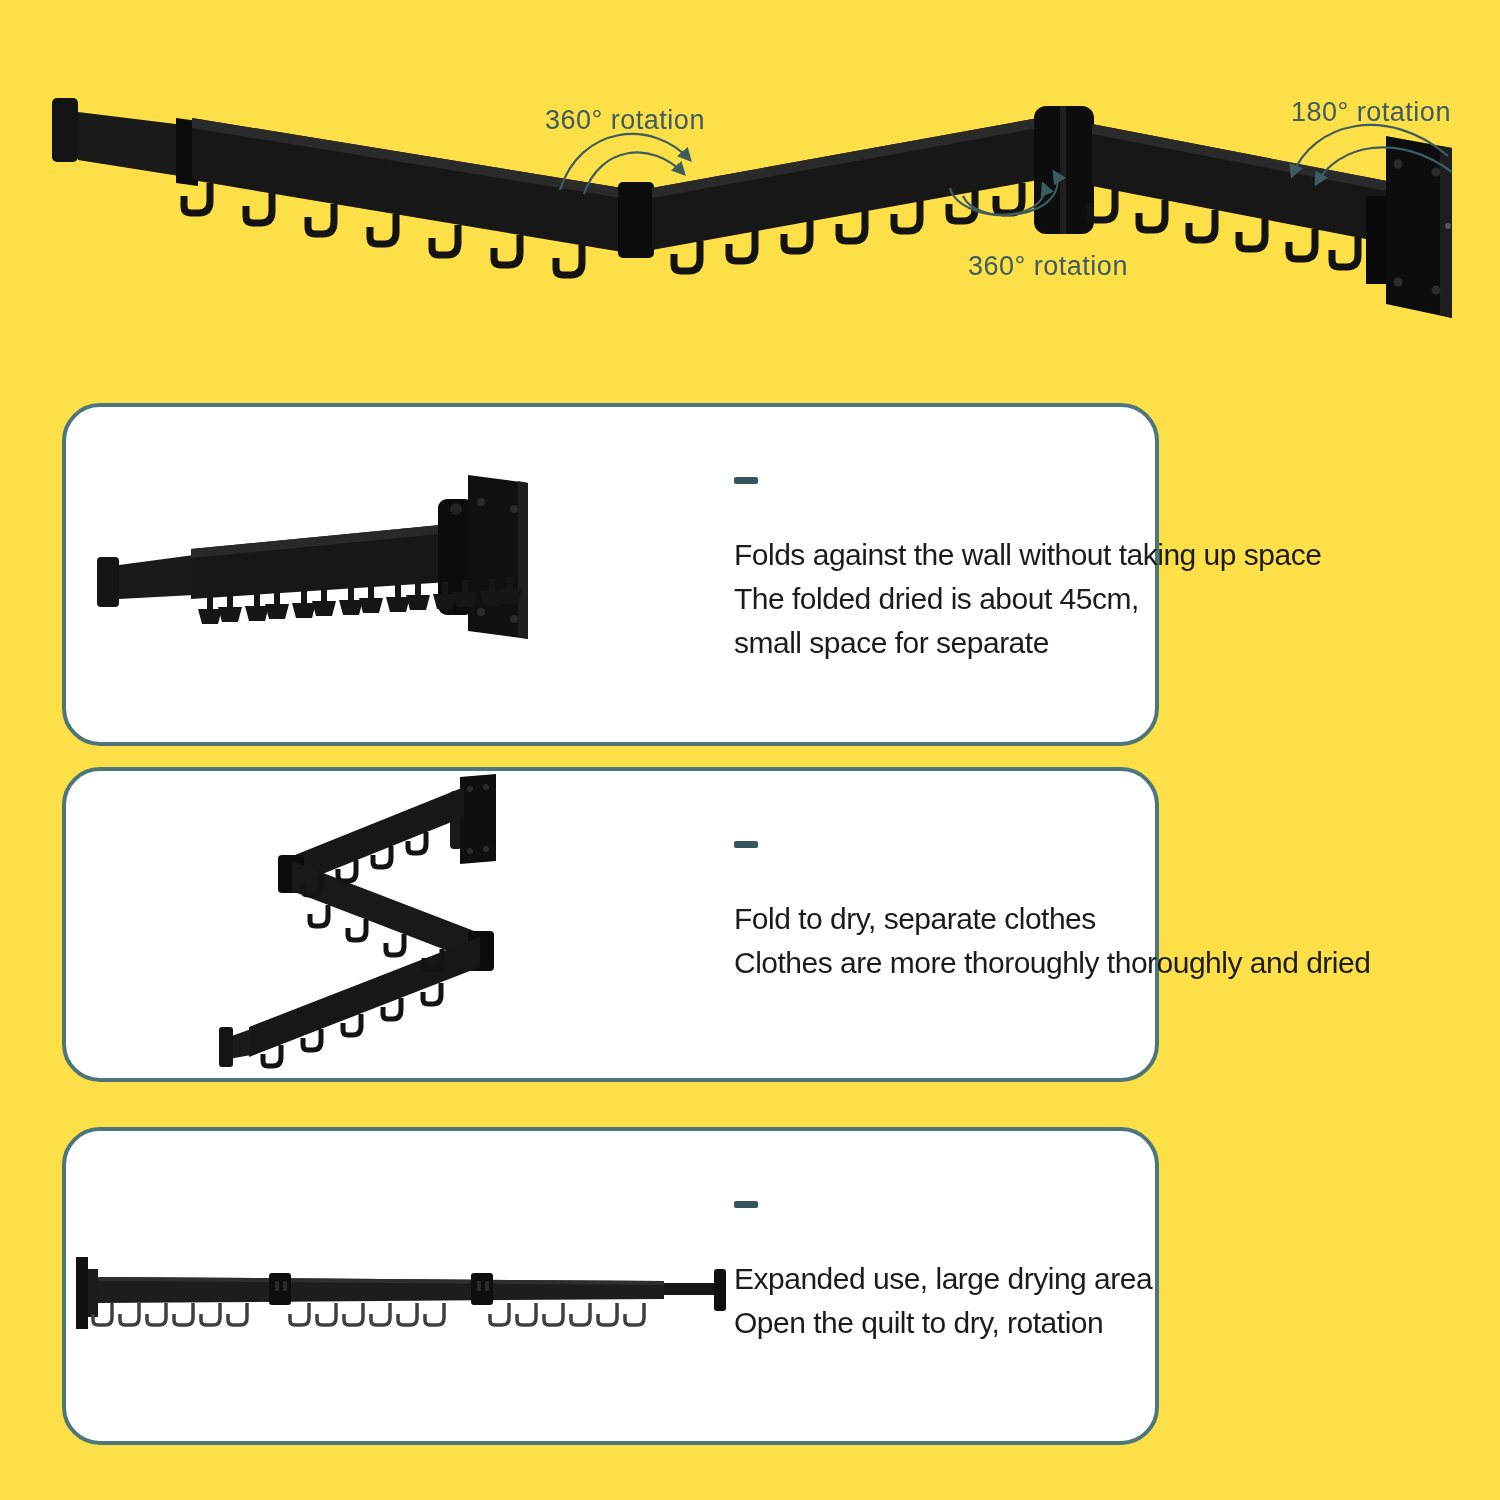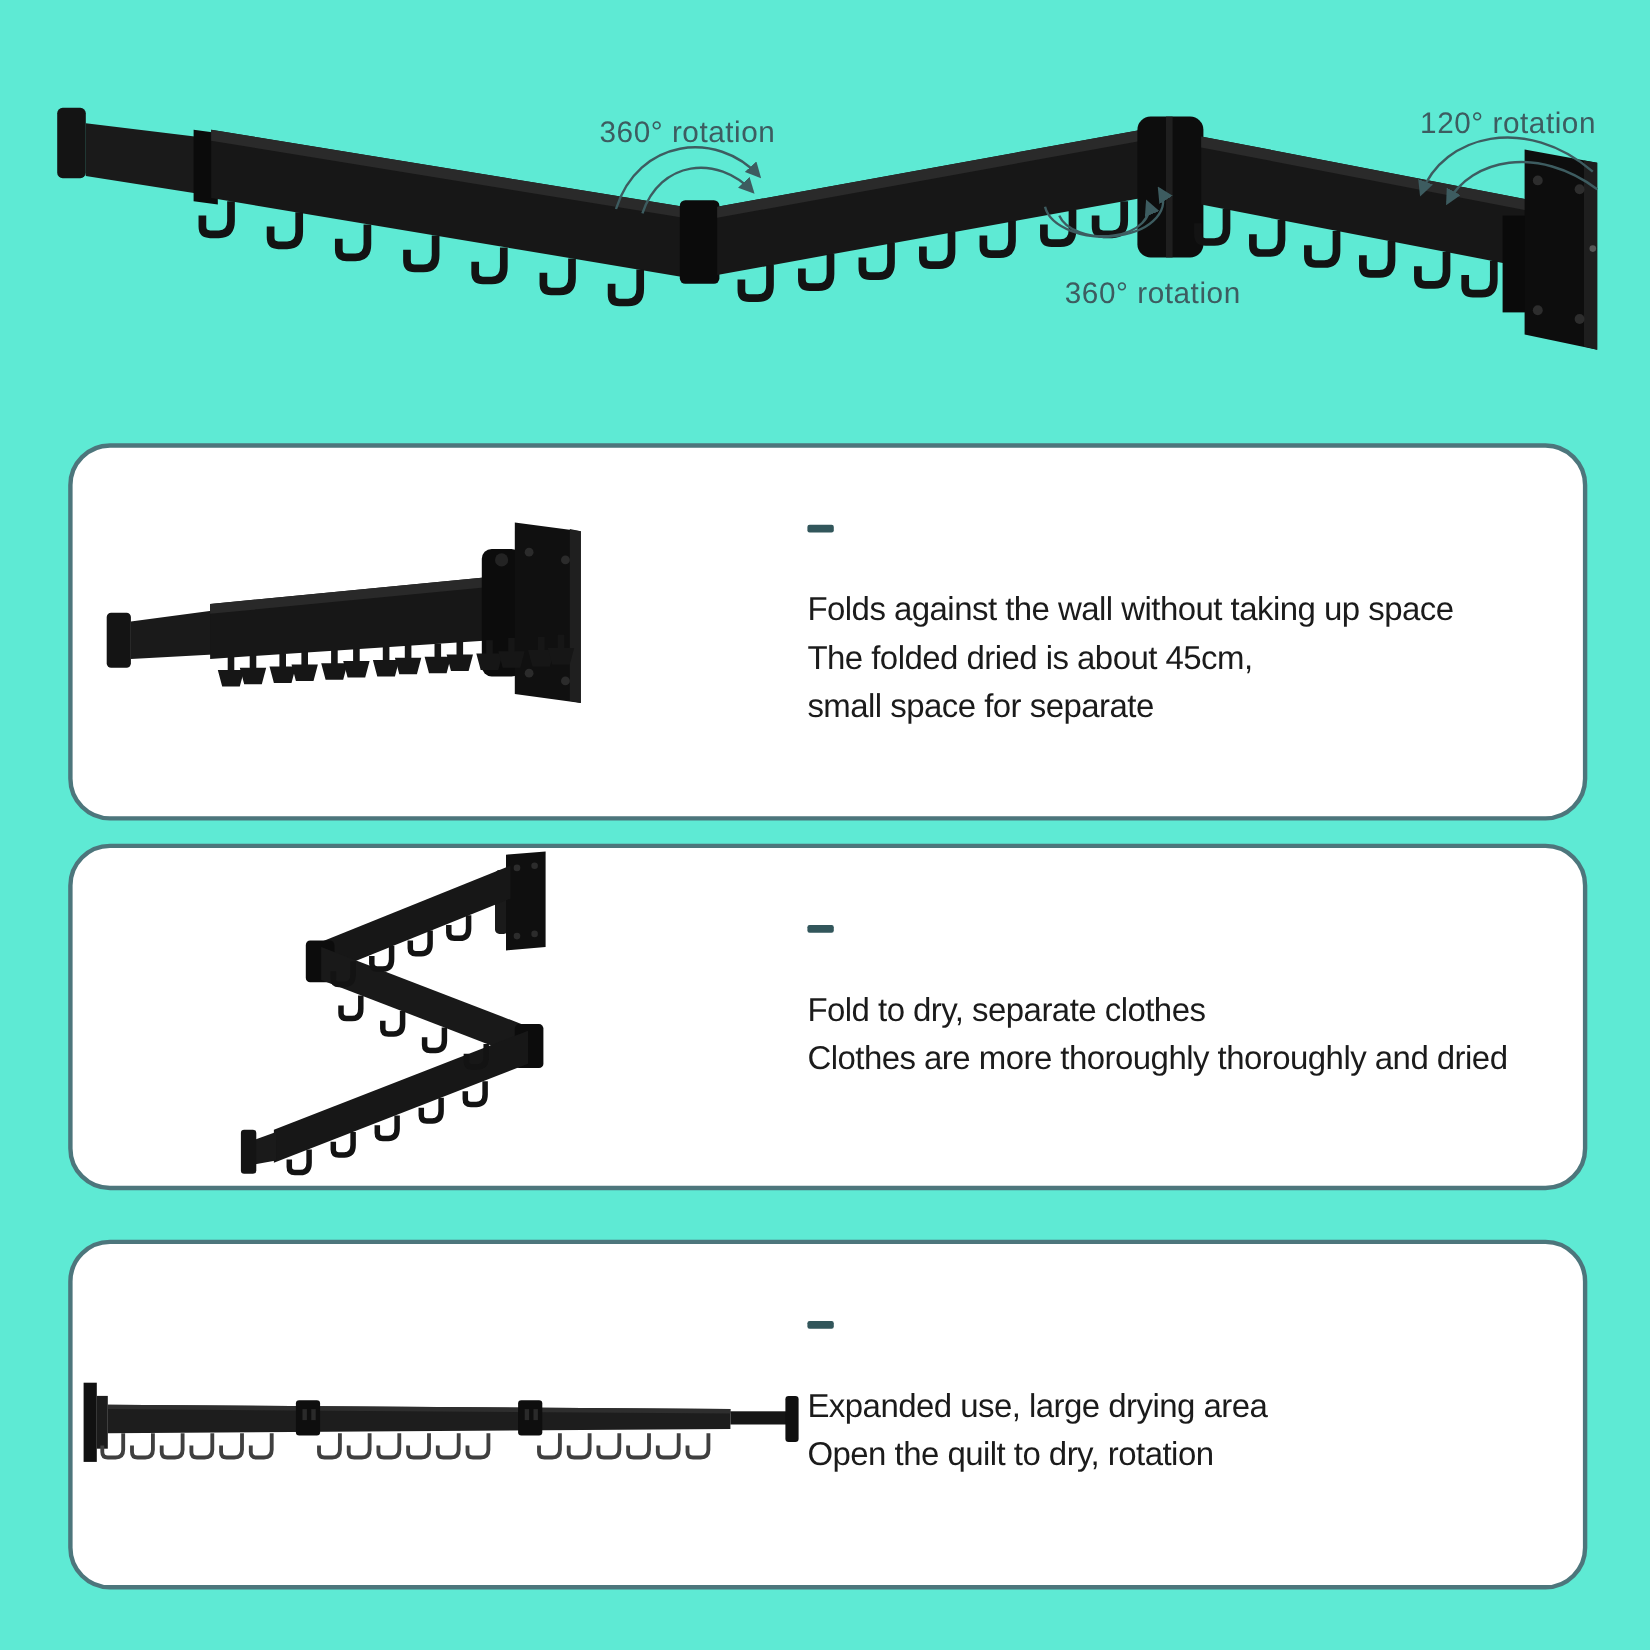--- a/index.html
+++ b/index.html
@@ -1,27 +1,27 @@
 <!DOCTYPE html>
 <html><head>
 <meta charset="utf-8">
 <style>
   html,body{margin:0;padding:0;background:#e9eae8;}
   #canvas{
     position:relative;width:1500px;height:1500px;margin:0 auto;
-    background:#5eead4;overflow:hidden;
+    background:#fde047;overflow:hidden;
     font-family:"Liberation Sans","DejaVu Sans",sans-serif;
   }
   .hero-art{position:absolute;left:0;top:0;}
   .annotation{
     position:absolute;color:#3d5c60;font-size:27px;letter-spacing:.5px;
     white-space:nowrap;
   }
   .feature-card{
-    position:absolute;left:62px;width:1381px;background:#ffffff;
+    position:absolute;left:62px;width:1097px;background:#ffffff;
     border:4px solid #4d767c;border-radius:38px;box-sizing:border-box;
   }
   .card-art{position:absolute;left:0;top:0;}
   .feature-copy{position:absolute;left:668px;top:70px;}
   .accent-dash{
     width:24px;height:7px;background:#32565b;border-radius:2px;
     margin-bottom:49px;
   }
   .feature-line{
     font-size:30px;line-height:44px;color:#1b1b1b;letter-spacing:-0.5px;
@@ -99,21 +99,21 @@
       <path d="M 1448,156 C 1388,104 1312,122 1292,176" marker-end="url(#arr)"></path>
       <path d="M 1452,172 C 1398,132 1338,144 1316,184" marker-end="url(#arr)"></path>
     </g>
     <g fill="none" stroke="#3d5c60" stroke-width="2.2">
       <path d="M 950,188 A 54,32 0 1 0 1054,172" marker-end="url(#arr)"></path>
       <path d="M 963,196 A 40,24 0 1 0 1043,184" marker-end="url(#arr)"></path>
     </g>
   </svg>
 
   <div class="annotation" style="left:545px;top:105px;">360° rotation</div>
-  <div class="annotation" style="left:1291px;top:97px;">120° rotation</div>
+  <div class="annotation" style="left:1291px;top:97px;">180° rotation</div>
   <div class="annotation" style="left:968px;top:251px;">360° rotation</div>
 
   <div class="feature-card" style="top:403px;height:343px;">
 
     <svg class="card-art" width="600" height="335" viewBox="0 0 600 335">
       <defs>
         <path id="anch" d="M-3 0 H3 V12 H12 L8 27 H-8 L-12 12 H-3 Z"></path>
       </defs>
 
       <rect x="31" y="150" width="22" height="50" rx="4" fill="#141414"></rect>

